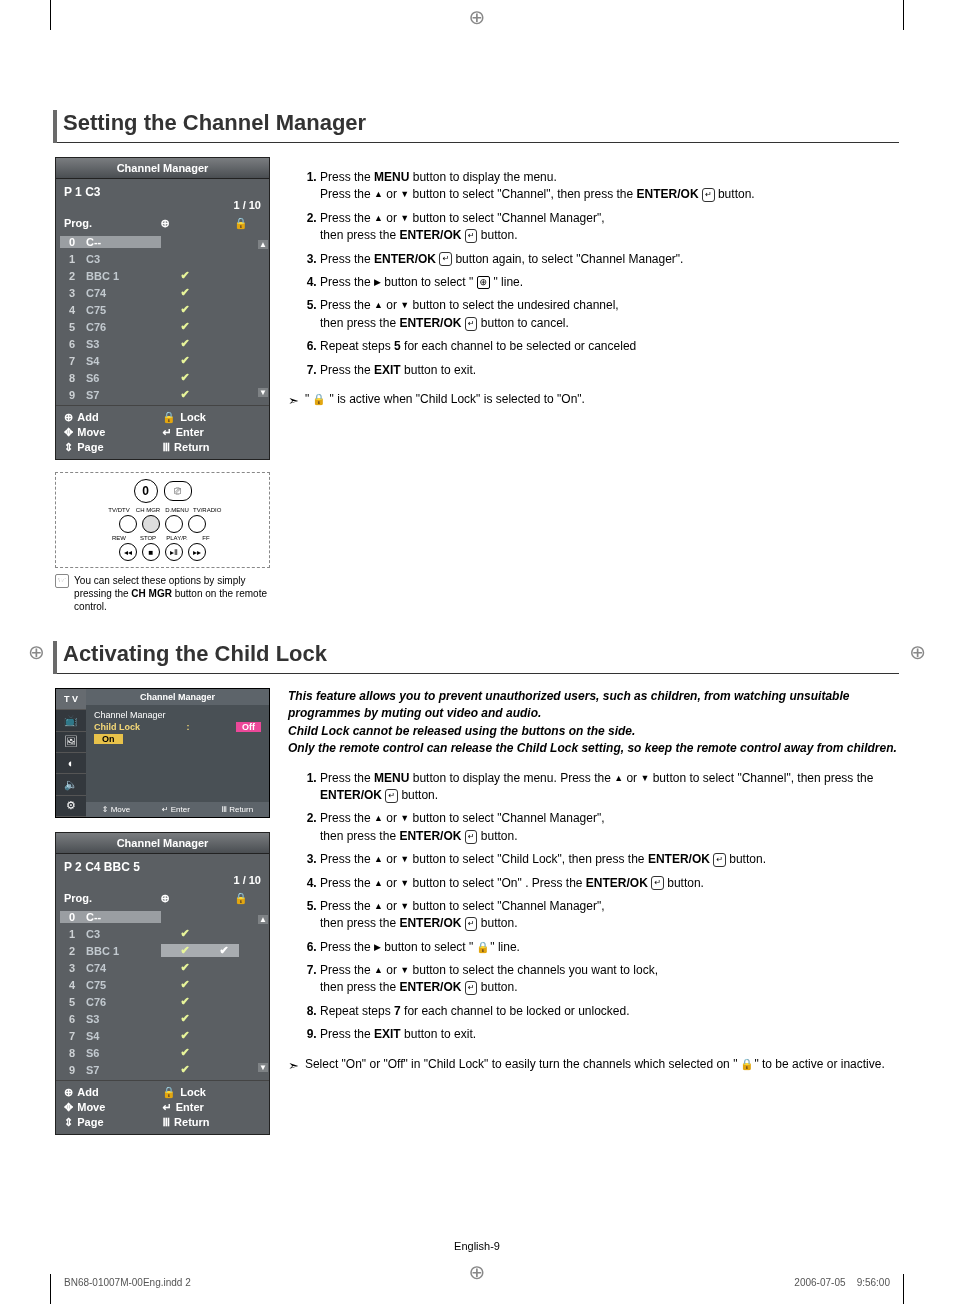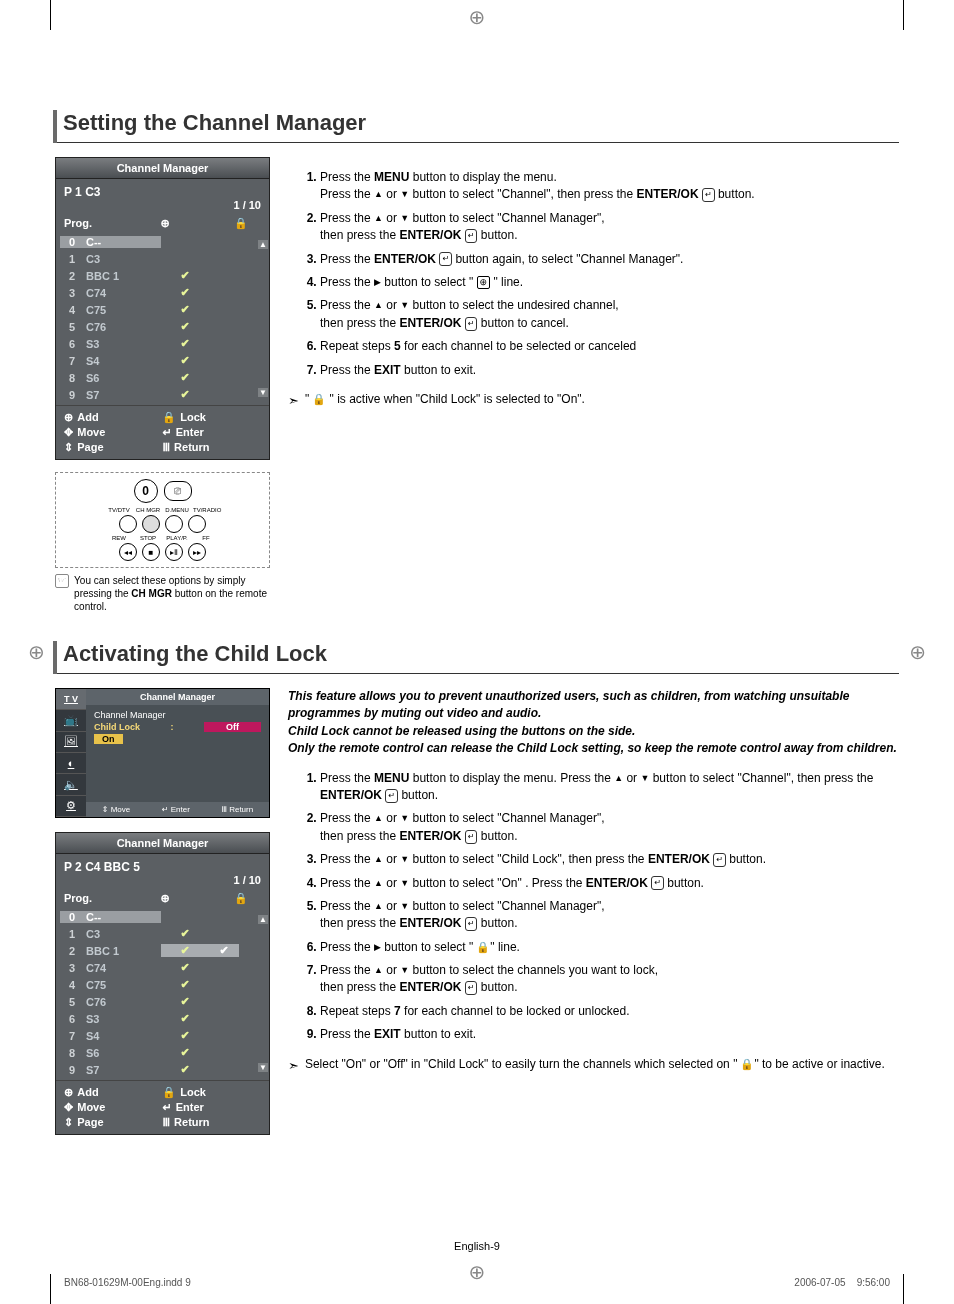--- a/index.html
+++ b/index.html
@@ -47,21 +47,21 @@
   .osd-wrap { position:relative; }
 
   
   .remote-box { border:1px dashed #888; padding:6px; text-align:center; margin-bottom:6px;}
   .remote-note { font-size:10px; line-height:1.3; display:flex; gap:5px; }
   .remote-note .pm { border:1px solid #888; font-size:9px; padding:0 2px; height:fit-content; border-radius:2px;}
 
   
   .mini-osd { border:1px solid #000; background:#495055; color:#fff; display:flex; font-size:9px; height:128px; margin-bottom:14px;}
   .mini-side { width:30px; background:#33383d; display:flex; flex-direction:column; }
-  .mini-side div { flex:1; border-bottom:1px solid #555; display:flex; align-items:center; justify-content:center; font-size:11px;text-decoration:underline;}
+  .mini-side div { flex:1; border-bottom:1px solid #555; display:flex; align-items:center; justify-content:center; font-size:11px;}
   .mini-side div:first-child { background:#666b70; color:#fff; font-weight:bold; font-size:9px;}
   .mini-main { flex:1; display:flex; flex-direction:column;}
   .mini-title { text-align:center; font-weight:bold; padding:3px 0; background:#5d646a;}
   .mini-body { flex:1; padding:4px 6px; }
   .mini-row { display:flex; justify-content:space-between; padding:1px 2px;}
   .mini-sub { color:#f5d978; font-weight:bold;}
   .mini-foot { display:flex; gap:8px; font-size:8px; padding:3px 4px; background:#5d646a; justify-content:space-around;}
 
   .footer-meta { position:absolute; bottom:16px; left:64px; right:64px; font-size:10px; display:flex; justify-content:space-between; color:#555;}
   .page-num { text-align:center; font-size:11px; position:absolute; bottom:52px; left:0; right:0;}
@@ -242,21 +242,21 @@
           </div>
           <div class="mini-main">
             <div class="mini-title">Channel Manager</div>
             <div class="mini-body">
               <div class="mini-row">
                   <span>Channel Manager</span>
                 </div>
               <div class="mini-row mini-sub">
                 <span>Child Lock</span>
                 <span>:</span>
-                <span style="background:#be185d;color:#fff;padding:0 22px;">Off</span>
+                <span style="background:#ec4899;color:#fff;padding:0 6px;">Off</span>
               </div>
               <div class="mini-row" style="justify-content:flex-start;">
                 <span style="background:#e8c24a;color:#000;padding:0 8px;font-weight:bold;">On</span>
               </div>
             </div>
             <div class="mini-foot">
               <span>⇕ <span>Move</span></span>
               <span>↵ <span>Enter</span></span>
               <span>Ⅲ <span>Return</span></span>
             </div>
@@ -366,16 +366,16 @@
           <span class="chev">➣</span>
           <span>Select "On" or "Off" in "Child Lock" to easily turn the channels which selected on " <span style="font-size:11px">🔒</span>" to be active or inactive.</span>
         </div>
       </div>
     </div>
 
   </div>
 
   <div class="page-num">English-9</div>
   <div class="footer-meta">
-    <span>BN68-01629M-00Eng.indd   9</span>
+    <span>BN68-01007M-00Eng.indd   2</span>
     <span>2006-07-05   &nbsp;&nbsp; 9:56:00</span>
   </div>
 </div>
 
 </body></html>

